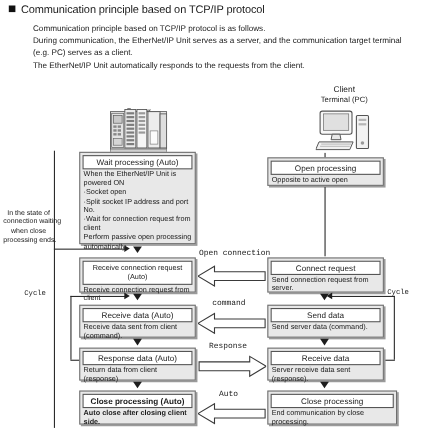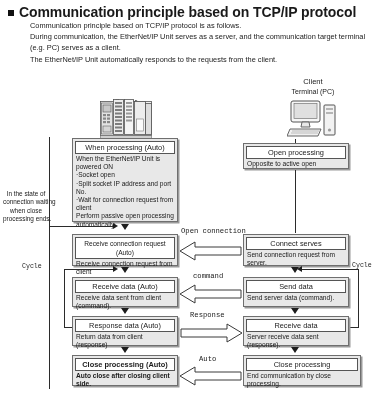--- a/index.html
+++ b/index.html
@@ -9,21 +9,21 @@
     font-family:"Liberation Sans", sans-serif;
     color:#1a1a1a;
     overflow:hidden;
     position:relative;
   }
   .page{position:relative;width:383px;height:400px;}
 
   
   .heading{
     position:absolute;left:8px;top:4px;
-    font-size:14px;font-weight:bold;letter-spacing:-0.1px;
+    font-size:10px;font-weight:normal;letter-spacing:-0.1px;
     white-space:nowrap;
   }
   .heading .sq{
     display:inline-block;width:6px;height:6px;background:#111;
     margin-right:5px;vertical-align:1px;
   }
 
   
   .intro{
     position:absolute;left:30px;top:20px;width:348px;
@@ -178,21 +178,21 @@
   <div class="vline" style="left:49px;top:137px;height:252px;"></div>
 
   <div class="lbl-small" style="left:3px;top:190px;width:46px;text-align:center;">
     <div>In the state of</div>
     <div>connection waiting</div>
     <div>when close</div>
     <div>processing ends.</div>
   </div>
 
   <div class="box" style="left:72px;top:138px;width:106px;height:84px;">
-    <div class="title">When processing (Auto)</div>
+    <div class="title">Wait processing (Auto)</div>
     <div class="body">
       <div>When the EtherNet/IP Unit is</div>
       <div>powered ON</div>
       <div>·Socket open</div>
       <div>·Split socket IP address and port</div>
       <div>No.</div>
       <div>·Wait for connection request from</div>
       <div>client</div>
       <div>Perform passive open processing</div>
       <div>automatically.</div>
@@ -253,21 +253,21 @@
   <div class="box" style="left:243px;top:143px;width:106px;height:26px;">
     <div class="title">Open processing</div>
     <div class="body">
       <div>Opposite to active open</div>
     </div>
   </div>
 
   <div class="vline" style="left:295px;top:170px;height:63px;"></div>
 
   <div class="box" style="left:243px;top:234px;width:106px;height:32px;">
-    <div class="title">Connect serves</div>
+    <div class="title">Connect request</div>
     <div class="body">
       <div>Send connection request from</div>
       <div>server.</div>
     </div>
   </div>
 
   <div class="tri-down" style="left:291px;top:267px;"></div>
 
   <div class="hline" style="left:299px;top:269px;width:60px;"></div>
   <div class="tri-left" style="left:297px;top:266px;"></div>

